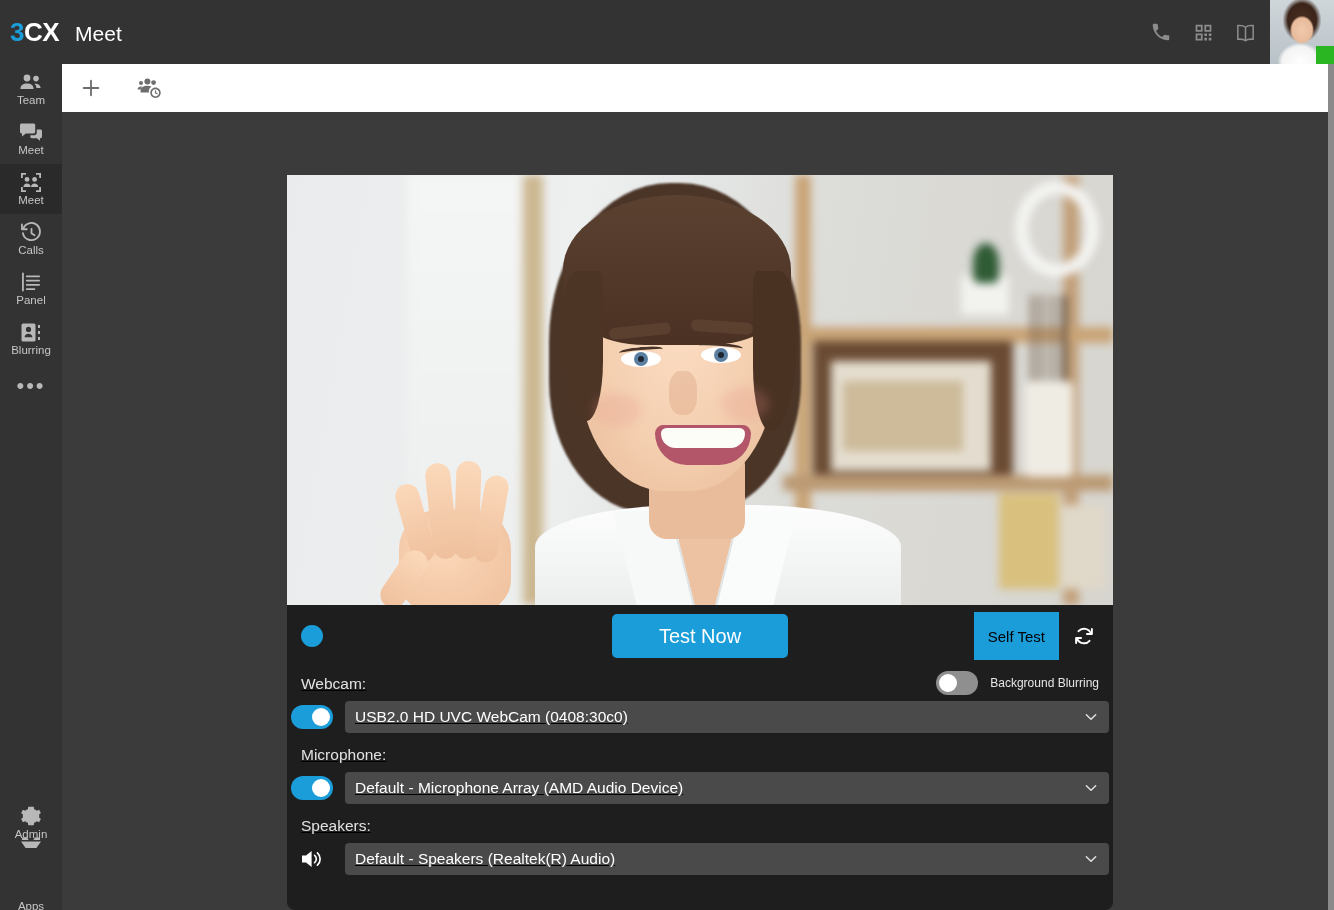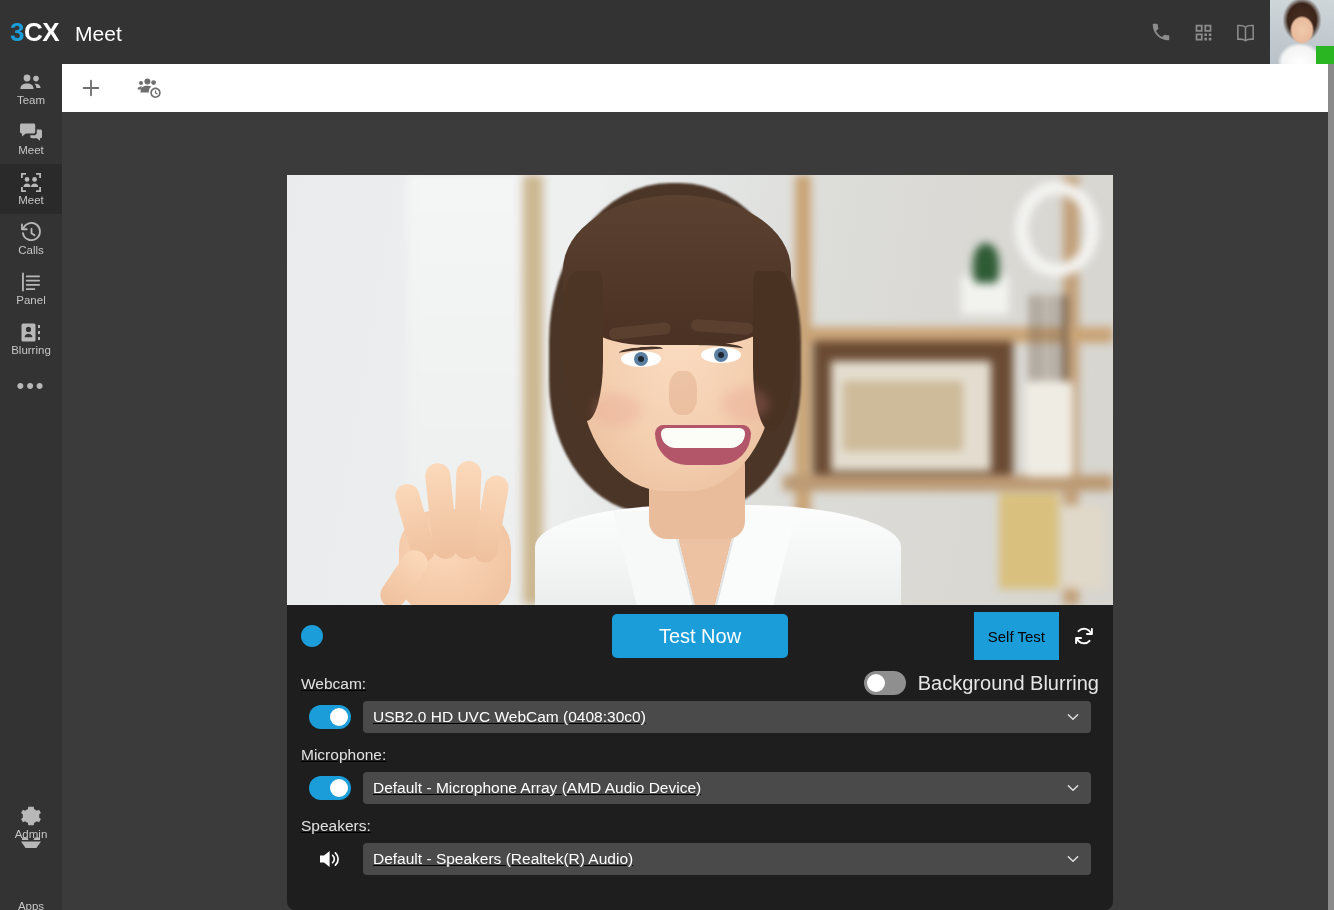--- a/index.html
+++ b/index.html
@@ -243,21 +243,21 @@
   .refresh-btn {
     width: 30px; height: 30px; display: flex; align-items: center; justify-content: center;
     color: #ffffff; cursor: pointer;
   }
   .dev-section { position: absolute; left: 0; width: 826px; text-decoration: underline; }
   .dev-label {
     color: #e2e2e2; font-size: 15.5px; padding-left: 14px; line-height: 22px;
   }
   .dev-row {
     display: flex; align-items: center; gap: 12px;
-    padding: 0 22px; margin-top: 6px;
+    padding: 0 4px; margin-top: 6px;
   }
   .toggle {
     width: 42px; height: 24px; border-radius: 12px;
     position: relative; cursor: pointer; flex: none;
   }
   .toggle.on { background: #1b9dd9; }
   .toggle.off { background: #8f8f8f; }
   .toggle .knob {
     position: absolute; top: 3px; width: 18px; height: 18px;
     border-radius: 50%; background: #ffffff;
@@ -268,21 +268,21 @@
   .select {
     flex: 1; height: 32px; background: #4a4a4a; border-radius: 4px;
     display: flex; align-items: center; padding: 0 10px;
     color: #ffffff; font-size: 15.5px; cursor: pointer; position: relative;
   }
   .select .chev { margin-left: auto; color: #e0e0e0; display: flex; }
   .blur-row {
     position: absolute; right: 14px; top: 0;
     display: flex; align-items: center; gap: 12px;
   }
-  .blur-label { color: #e6e6e6; font-size: 20px; }
+  .blur-label { color: #e6e6e6; font-size: 12px; }
 
   .scrollbar {
     position: absolute; right: 0; top: 64px; width: 6px; height: 846px;
     background: #8a8a8a;
   }
 </style>
 </head>
 <body>
 
 <div id="app">

